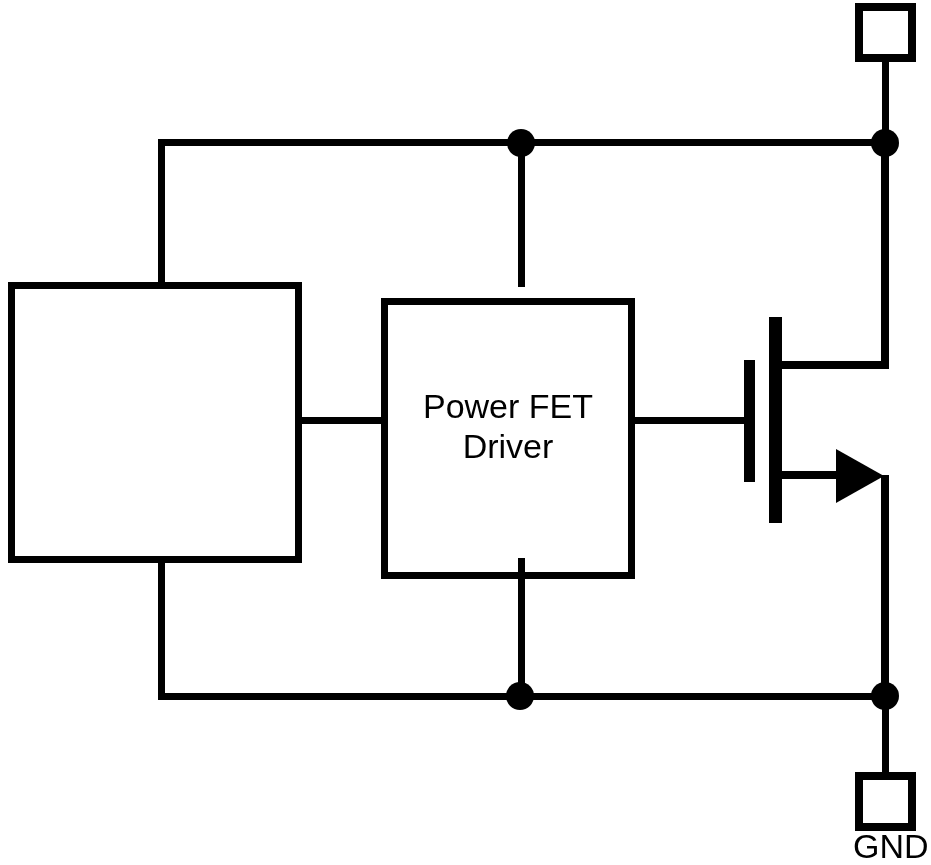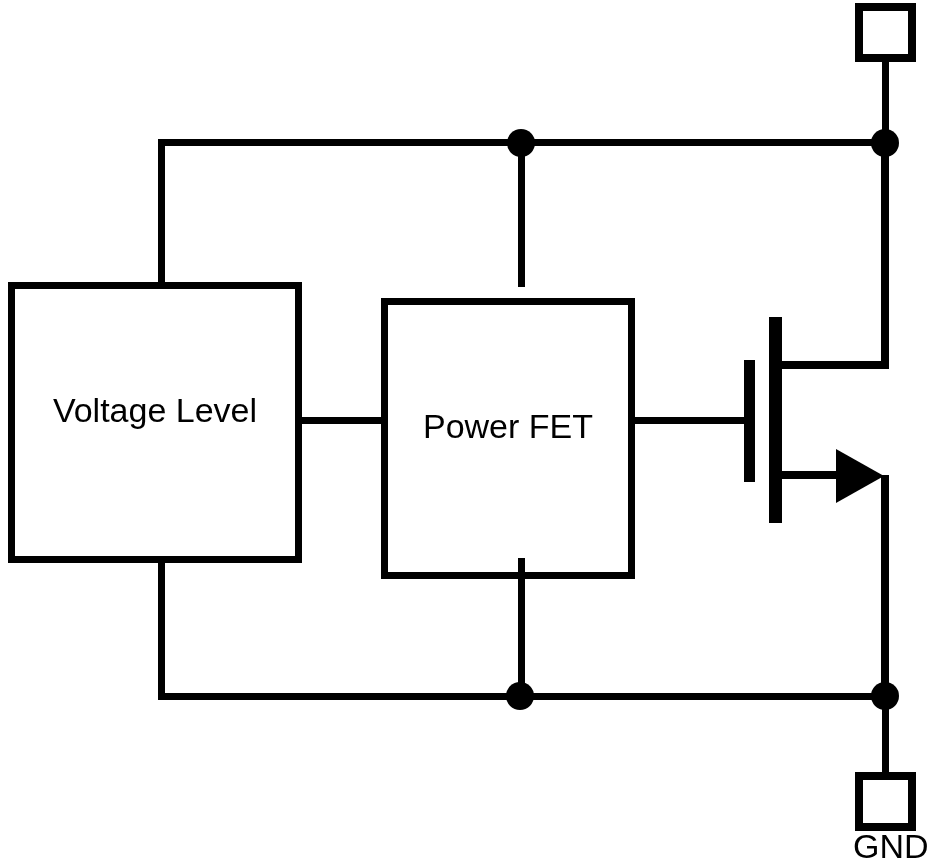--- a/index.html
+++ b/index.html
@@ -75,27 +75,27 @@
   <div class="wire" style="left:882px; top:58px;  width:7px;  height:88px;"></div>
   <div class="wire" style="left:158px; top:139px; width:730px; height:7px;"></div>
   <div class="wire" style="left:158px; top:139px; width:7px;  height:148px;"></div>
   <div class="wire" style="left:518px; top:139px; width:7px;  height:148px;"></div>
 
   <div class="dot" style="left:507px; top:129px;"></div>
   <div class="dot" style="left:871px; top:129px;"></div>
 
   <div class="block" style="left:8px; top:282px; width:294px; height:281px;">
     <div class="block-label">
-      <div>Voltage Level</div>
     </div>
   </div>
 
   <div class="block" style="left:381px; top:282px; width:254px; height:281px;margin-top:16px;">
     <div class="block-label">
       <div>Power FET</div>
+      <div>Driver</div>
     </div>
   </div>
 
   <div class="wire" style="left:300px; top:417px; width:82px; height:7px;"></div>
 
   <div class="wire" style="left:633px; top:417px; width:111px; height:7px;"></div>
 
   <div class="wire" style="left:744px; top:360px; width:11px; height:122px;"></div>
   <div class="wire" style="left:769px; top:317px; width:13px; height:206px;"></div>
   <div class="wire" style="left:782px; top:361px; width:107px; height:8px;"></div>

